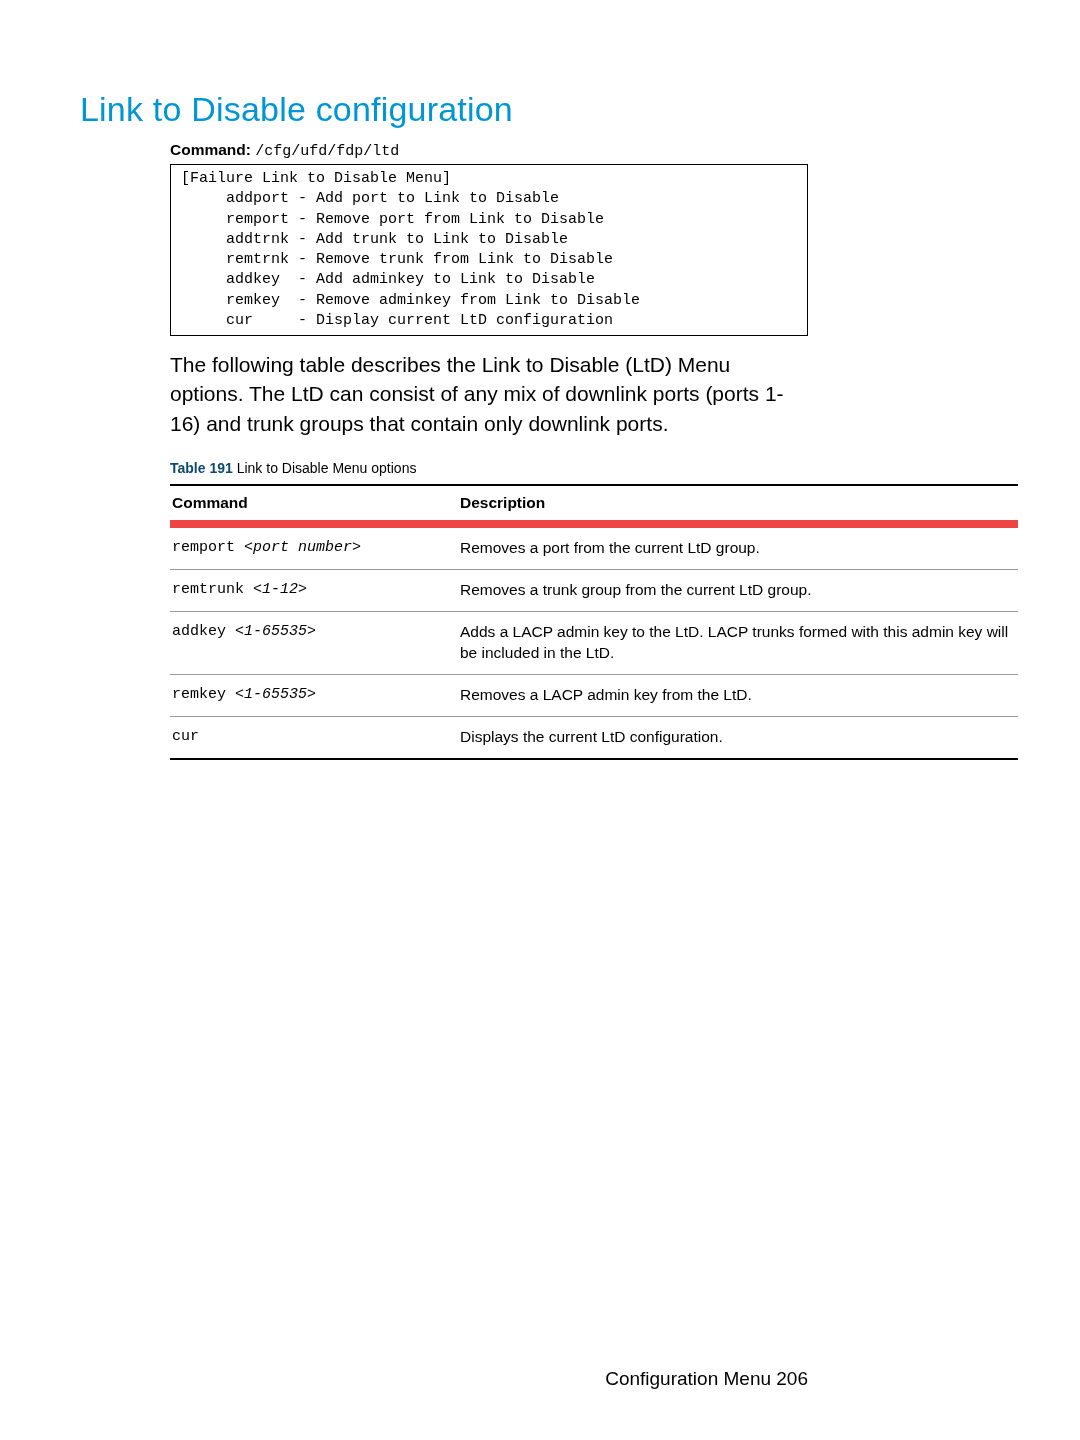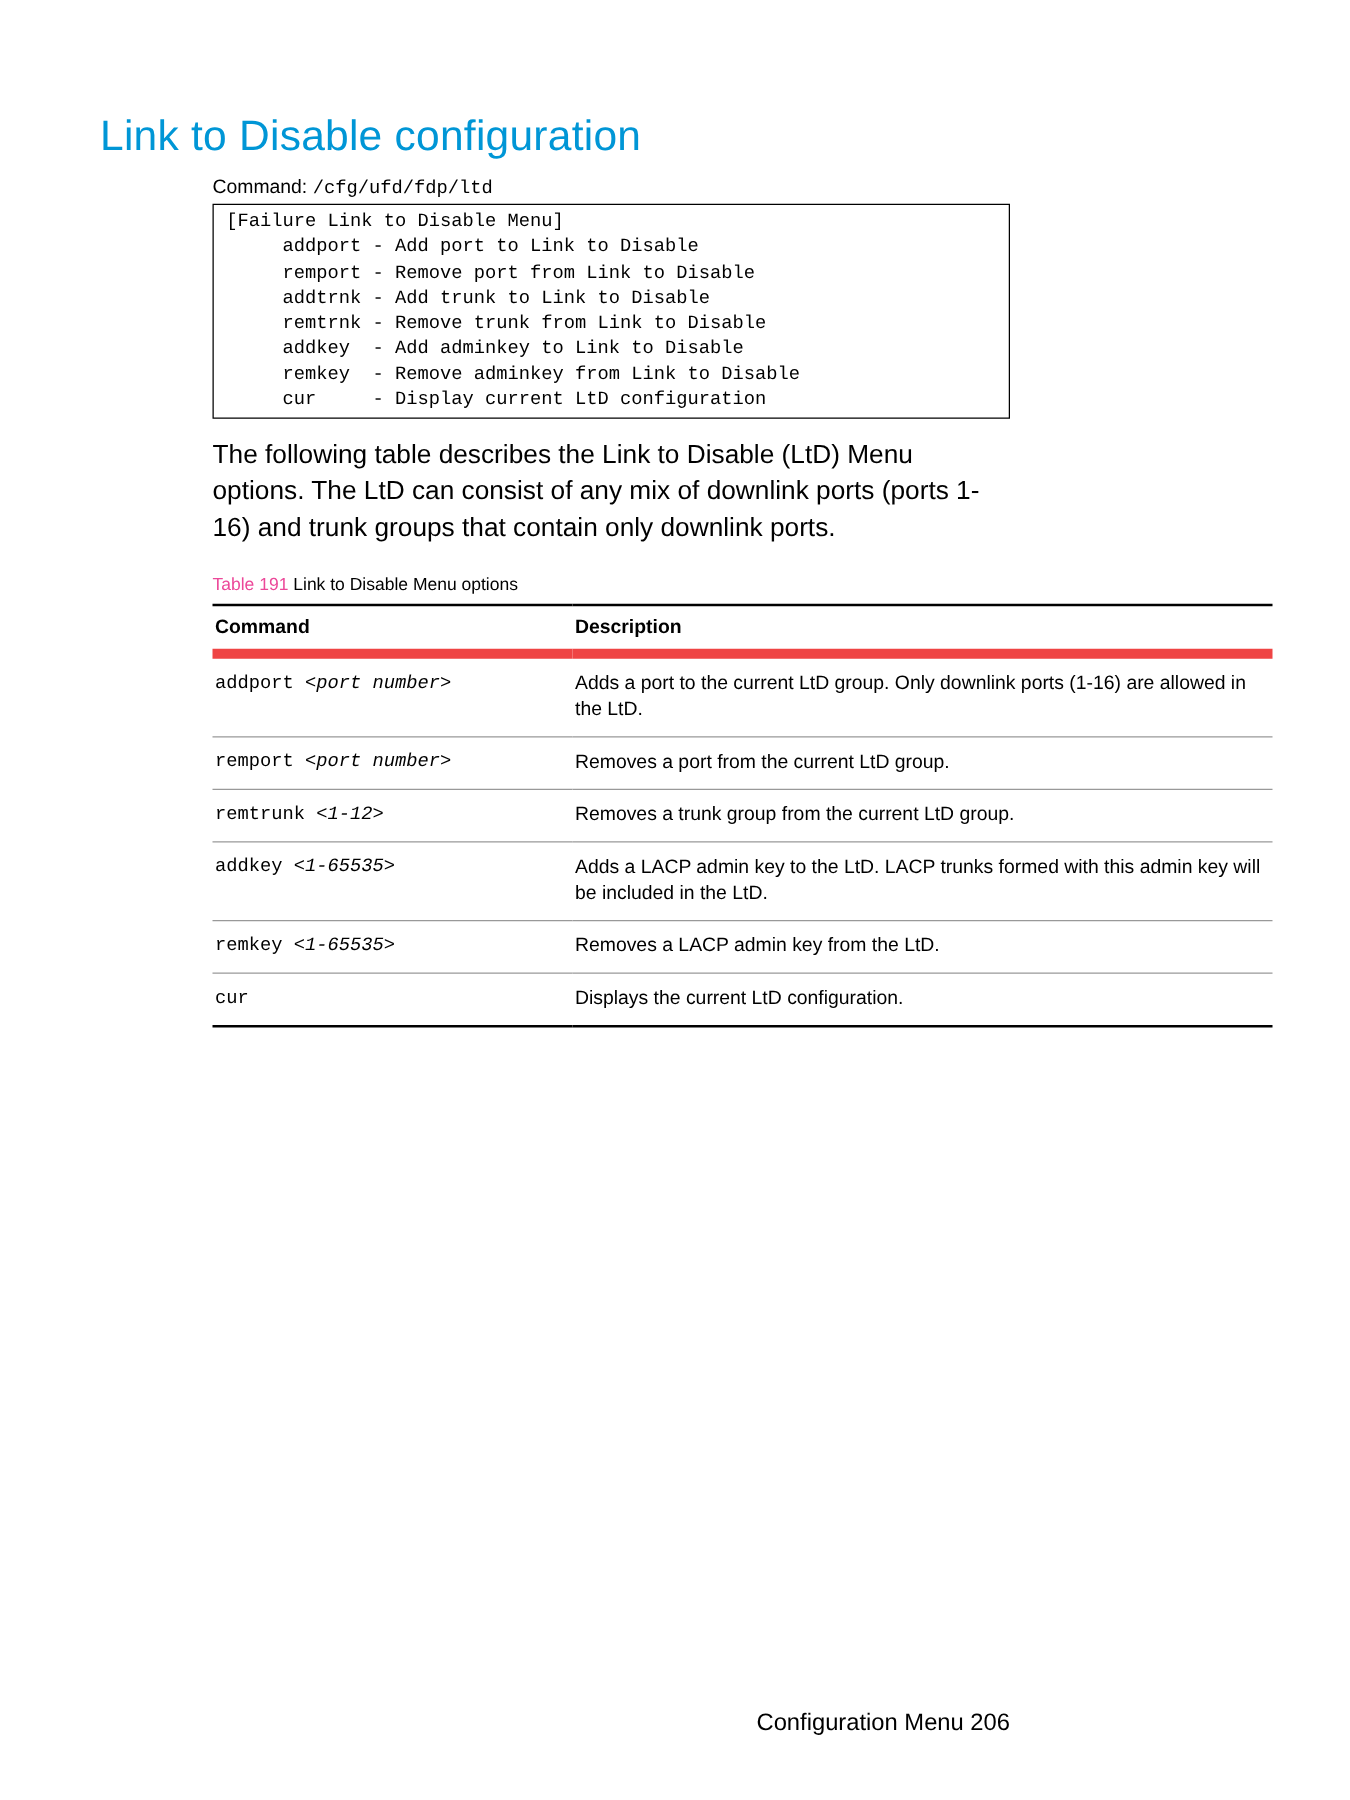--- a/index.html
+++ b/index.html
@@ -23,21 +23,21 @@
     font-size: 34px;
     color: #0096d6;
     margin: 0 0 12px 0;
     letter-spacing: 0.2px;
   }
   .command-line {
     font-size: 15.5px;
     margin: 0 0 4px 90px;
   }
   .command-line .lbl {
-    font-weight: 400;
+    font-weight: 700;
   }
   .command-line .path {
     font-family: "Courier New", Courier, monospace;
     font-size: 15px;
   }
   .terminal {
     margin: 0 0 14px 90px;
     border: 1px solid #000;
     padding: 4px 10px 4px 10px;
     font-family: "Courier New", Courier, monospace;
@@ -48,22 +48,22 @@
   .body-text {
     margin: 0 0 22px 90px;
     font-size: 21px;
     line-height: 1.4;
   }
   .table-caption {
     margin: 0 0 8px 90px;
     font-size: 14px;
   }
   .table-caption .tbl {
-    color: #ec4899;
-    font-weight: 400;
+    color: #0c4a6e;
+    font-weight: 700;
   }
   table.options {
     margin-left: 90px;
     border-collapse: collapse;
     width: 848px;
   }
   table.options thead tr {
     border-top: 2.5px solid #000;
     border-bottom: 8px solid #ef4444;
   }
@@ -129,24 +129,20 @@
 
   <table class="options">
     <thead>
       <tr>
         <th class="cmd-col">Command</th>
         <th>Description</th>
       </tr>
     </thead>
     <tbody>
       <tr>
-        <td class="cmd"><span class="base">addport </span><span class="arg">&lt;port number&gt;</span></td>
-        <td>Adds a port to the current LtD group. Only downlink ports (1-16) are allowed in the LtD.</td>
-      </tr>
-      <tr>
         <td class="cmd"><span class="base">remport </span><span class="arg">&lt;port number&gt;</span></td>
         <td>Removes a port from the current LtD group.</td>
       </tr>
       <tr>
         <td class="cmd"><span class="base">remtrunk </span><span class="arg">&lt;1-12&gt;</span></td>
         <td>Removes a trunk group from the current LtD group.</td>
       </tr>
       <tr>
         <td class="cmd"><span class="base">addkey </span><span class="arg">&lt;1-65535&gt;</span></td>
         <td>Adds a LACP admin key to the LtD. LACP trunks formed with this admin key will be included in the LtD.</td>

